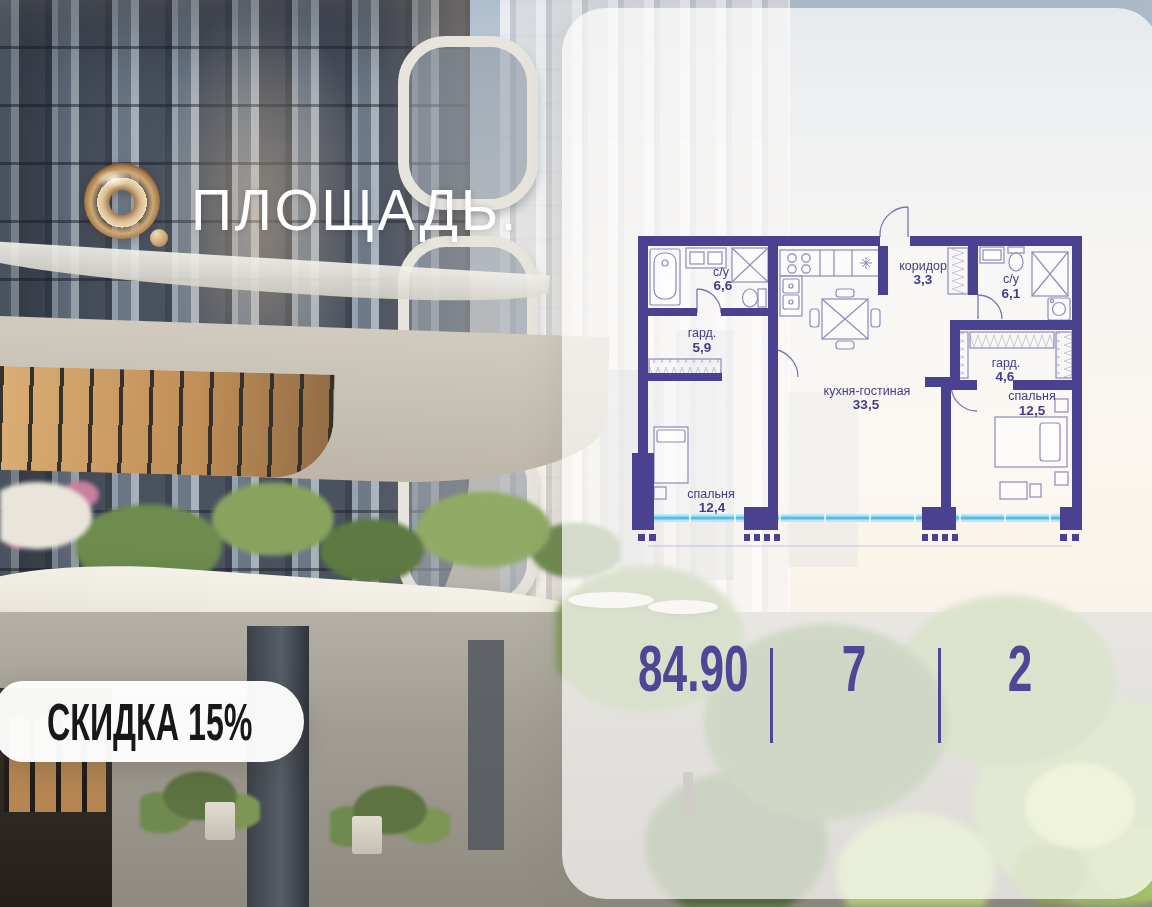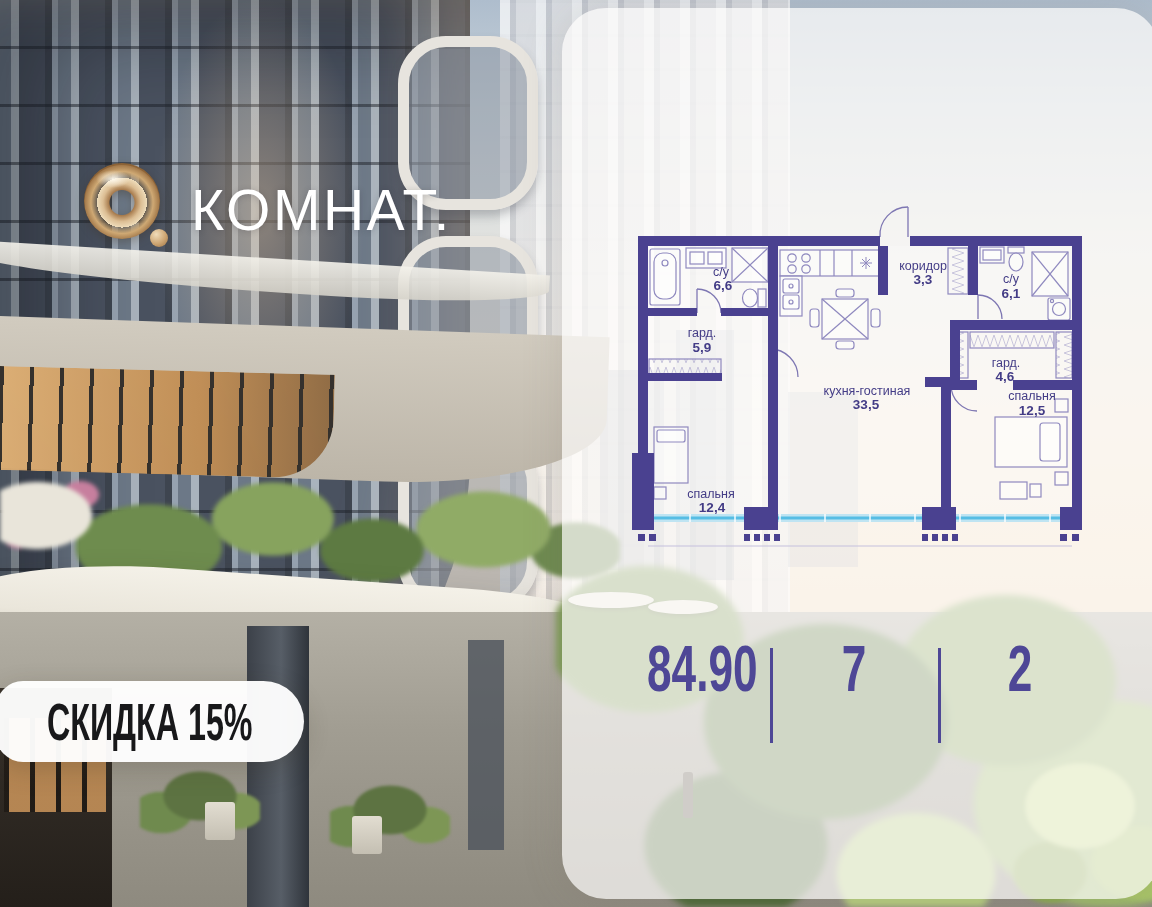--- a/index.html
+++ b/index.html
@@ -144,21 +144,21 @@
 <div class="abs pot" style="left:205px;top:802px;"></div>
 <div class="abs pot" style="left:352px;top:816px;"></div>
 <div class="abs umbrella" style="left:568px;top:592px;width:86px;height:16px;"></div>
 <div class="abs umbrella" style="left:648px;top:600px;width:70px;height:14px;"></div>
 <div class="abs person" style="left:683px;top:772px;width:10px;height:46px;"></div>
 
 <div class="abs logo-ring">
   <div class="abs logo-ring-hl"></div>
 </div>
 <div class="abs logo-dot"></div>
-<div class="abs logo-text">КОМНАТ.</div>
+<div class="abs logo-text">ПЛОЩАДЬ.</div>
 
 <div class="abs badge">
   <span class="badge-text">СКИДКА 15%</span>
 </div>
 
 <div class="abs panel">
 
   <svg class="abs plan" viewBox="0 0 460 350">
     <defs>
       <pattern id="zzh" width="8" height="16" patternUnits="userSpaceOnUse">
@@ -314,21 +314,21 @@
       <text class="room-area" x="375" y="176">4,6</text>
       <text class="room-name" x="237" y="190">кухня-гостиная</text>
       <text class="room-area" x="236" y="204">33,5</text>
       <text class="room-name" x="402" y="195">спальня</text>
       <text class="room-area" x="402" y="210">12,5</text>
       <text class="room-name" x="81" y="293">спальня</text>
       <text class="room-area" x="82" y="307">12,4</text>
     </g>
   </svg>
 
-  <div class="abs stat" style="left:42px;width:196px;">
+  <div class="abs stat" style="left:33px;width:196px;">
     <span class="stat-value">84.90</span>
   </div>
   <div class="abs divider" style="left:208px;"></div>
   <div class="abs stat" style="left:212px;width:160px;">
     <span class="stat-value">7</span>
   </div>
   <div class="abs divider" style="left:376px;"></div>
   <div class="abs stat" style="left:380px;width:156px;">
     <span class="stat-value">2</span>
   </div>

